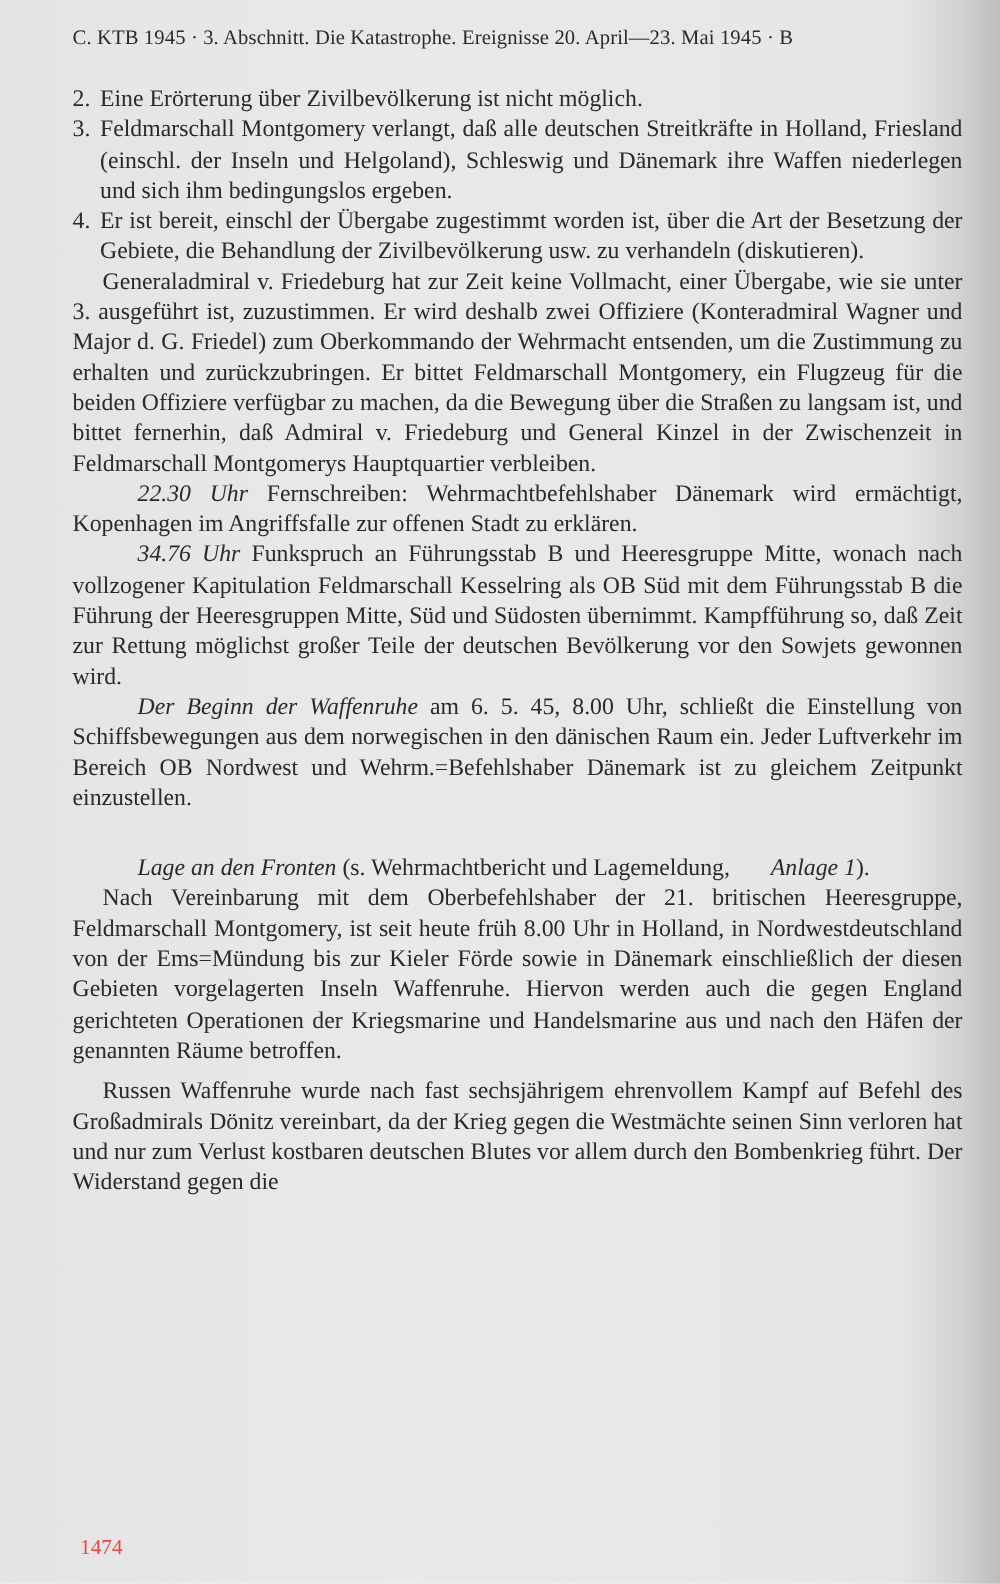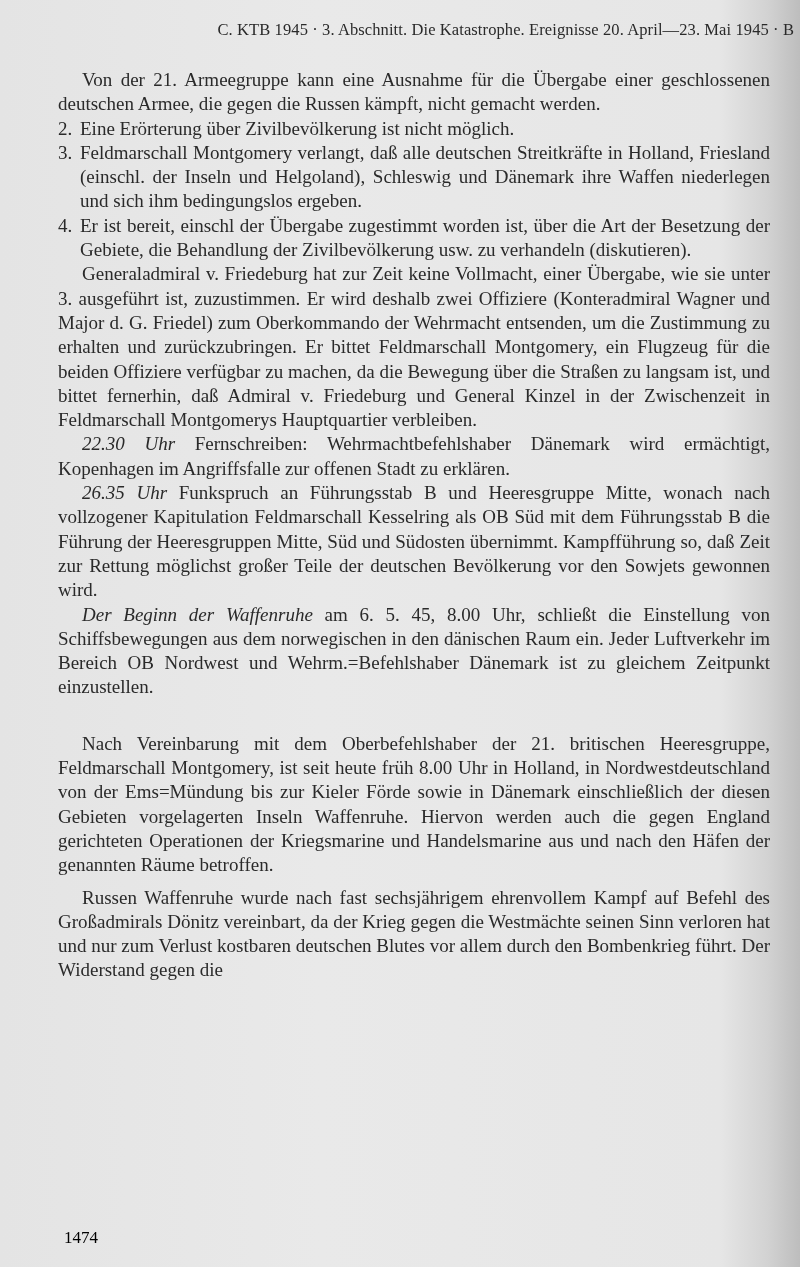--- a/index.html
+++ b/index.html
@@ -7,73 +7,73 @@
     width: 800px; height: 1267px; overflow: hidden;
     background: linear-gradient(to right, #e4e4e4 0%, #e9e9e9 40%, #e6e6e6 90%, #d2d2d2 96%, #bdbdbd 100%);
     font-family: "Liberation Serif", "DejaVu Serif", serif;
     color: #2a2a2a;
     position: relative;
   }
   .page { position: absolute; left: 58px; top: 0; width: 712px; }
   .running-head {
     position: absolute; top: 20px; left: 0; width: 712px;
     font-size: 16.5px; letter-spacing: 0.1px;
-    display: flex; justify-content: flex-end; margin-left: 24px;
+    display: flex; justify-content: flex-start;
   }
   .body-text {
     position: absolute; top: 68px; left: 0; width: 712px;
     font-size: 19px; line-height: 24.3px; text-align: justify;
   }
   .body-text p { margin: 0; }
   .indent { text-indent: 24px; }
   .item { display: flex; }
   .item .num { width: 22px; flex: 0 0 22px; }
   .item .txt { flex: 1; text-align: justify; }
   .gap { height: 20px; }
   .date-head { font-style: italic; margin: 0; }
-  i { font-style: italic; }
-  .folio { position: absolute; top: 1228px; left: 6px; font-size: 17px; color: #000000; }
+  i { font-style: italic; margin-left: 28px; }
+  .folio { position: absolute; top: 1228px; left: 6px; font-size: 17px; color: #ef4444; }
 </style>
 </head>
 <body>
 
 <div class="page">
   <div class="running-head">
     <span>C. KTB 1945 · 3. Abschnitt. Die Katastrophe. Ereignisse 20. April—23. Mai 1945 · B</span>
   </div>
 
   <div class="body-text">
-    <p class="indent">Von der 21. Armeegruppe kann eine Ausnahme für die Übergabe einer geschlossenen deutschen Armee, die gegen die Russen kämpft, nicht gemacht werden.</p>
 
     <div class="item">
       <span class="num">2.</span>
       <span class="txt">Eine Erörterung über Zivilbevölkerung ist nicht möglich.</span>
     </div>
     <div class="item">
       <span class="num">3.</span>
       <span class="txt">Feldmarschall Montgomery verlangt, daß alle deutschen Streitkräfte in Holland, Friesland (einschl. der Inseln und Helgoland), Schleswig und Dänemark ihre Waffen niederlegen und sich ihm bedingungslos ergeben.</span>
     </div>
     <div class="item">
       <span class="num">4.</span>
       <span class="txt">Er ist bereit, einschl der Übergabe zugestimmt worden ist, über die Art der Besetzung der Gebiete, die Behandlung der Zivilbevölkerung usw. zu verhandeln (diskutieren).</span>
     </div>
 
     <p class="indent">Generaladmiral v. Friedeburg hat zur Zeit keine Vollmacht, einer Übergabe, wie sie unter 3. ausgeführt ist, zuzustimmen. Er wird deshalb zwei Offiziere (Konteradmiral Wagner und Major d. G. Friedel) zum Oberkommando der Wehrmacht entsenden, um die Zustimmung zu erhalten und zurückzubringen. Er bittet Feldmarschall Montgomery, ein Flugzeug für die beiden Offiziere verfügbar zu machen, da die Bewegung über die Straßen zu langsam ist, und bittet fernerhin, daß Admiral v. Friedeburg und General Kinzel in der Zwischenzeit in Feldmarschall Montgomerys Hauptquartier verbleiben.</p>
 
     <p class="indent"><i>22.30 Uhr</i><span> Fernschreiben: Wehrmachtbefehlshaber Dänemark wird ermächtigt, Kopenhagen im Angriffsfalle zur offenen Stadt zu erklären.</span></p>
 
-    <p class="indent"><i>26.35 Uhr</i><span> Funkspruch an Führungsstab B und Heeresgruppe Mitte, wonach nach vollzogener Kapitulation Feldmarschall Kesselring als OB Süd mit dem Führungsstab B die Führung der Heeresgruppen Mitte, Süd und Südosten übernimmt. Kampfführung so, daß Zeit zur Rettung möglichst großer Teile der deutschen Bevölkerung vor den Sowjets gewonnen wird.</span></p>
+    <p class="indent"><i>34.76 Uhr</i><span> Funkspruch an Führungsstab B und Heeresgruppe Mitte, wonach nach vollzogener Kapitulation Feldmarschall Kesselring als OB Süd mit dem Führungsstab B die Führung der Heeresgruppen Mitte, Süd und Südosten übernimmt. Kampfführung so, daß Zeit zur Rettung möglichst großer Teile der deutschen Bevölkerung vor den Sowjets gewonnen wird.</span></p>
 
     <p class="indent"><i>Der Beginn der Waffenruhe</i><span> am 6. 5. 45, 8.00 Uhr, schließt die Einstellung von Schiffsbewegungen aus dem norwegischen in den dänischen Raum ein. Jeder Luftverkehr im Bereich OB Nordwest und Wehrm.=Befehlshaber Dänemark ist zu gleichem Zeitpunkt einzustellen.</span></p>
 
     <div class="gap"></div>
 
 
     <div class="gap" style="height:12px"></div>
 
+    <p class="indent"><i>Lage an den Fronten</i><span> (s. Wehrmachtbericht und Lagemeldung, </span><i>Anlage 1</i><span>).</span></p>
 
     <p class="indent">Nach Vereinbarung mit dem Oberbefehlshaber der 21. britischen Heeresgruppe, Feldmarschall Montgomery, ist seit heute früh 8.00 Uhr in Holland, in Nordwestdeutschland von der Ems=Mündung bis zur Kieler Förde sowie in Dänemark einschließlich der diesen Gebieten vorgelagerten Inseln Waffenruhe. Hiervon werden auch die gegen England gerichteten Operationen der Kriegsmarine und Handelsmarine aus und nach den Häfen der genannten Räume betroffen.</p>
 
     <div class="gap" style="height:8px"></div>
 
     <p class="indent">Russen Waffenruhe wurde nach fast sechsjährigem ehrenvollem Kampf auf Befehl des Großadmirals Dönitz vereinbart, da der Krieg gegen die Westmächte seinen Sinn verloren hat und nur zum Verlust kostbaren deutschen Blutes vor allem durch den Bombenkrieg führt. Der Widerstand gegen die</p>
   </div>
 
   <div class="folio">1474</div>
 </div>

